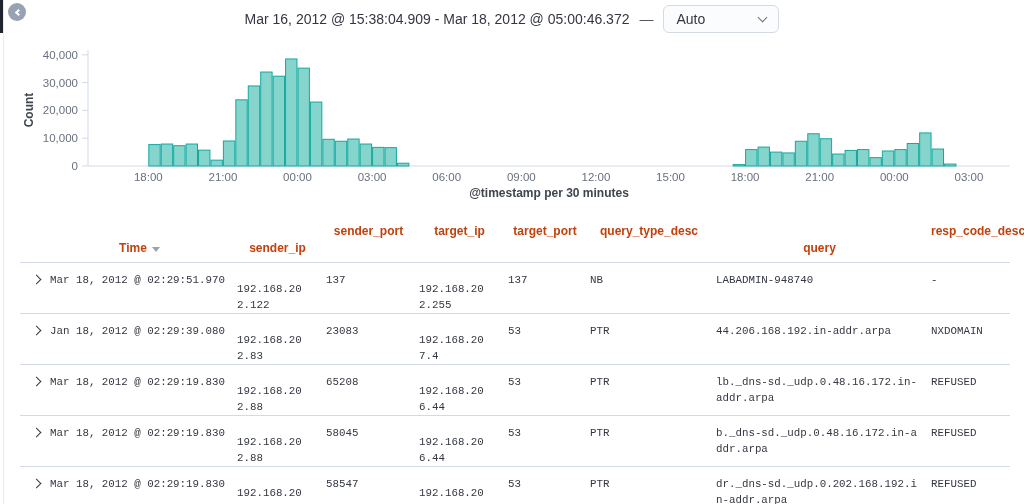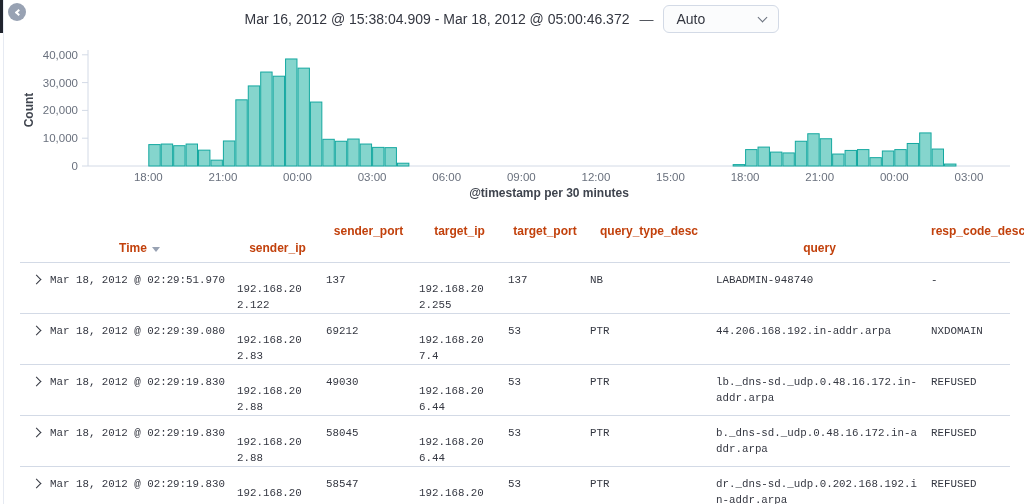--- a/index.html
+++ b/index.html
@@ -202,27 +202,27 @@
             <td>
               <div class="wrap-q">LABADMIN-948740</div>
             </td>
             <td>
               <div>-</div>
             </td>
           </tr>
           <tr>
             <td><span class="row-chev"></span></td>
             <td>
-              <div class="nowrap">Mar 18, 2012 @ 02:29:39.080</div>
+              <div class="nowrap">Jan 18, 2012 @ 02:29:39.080</div>
             </td>
             <td>
               <div class="wrap-ip">192.168.202.83</div>
             </td>
             <td>
-              <div>69212</div>
+              <div>23083</div>
             </td>
             <td>
               <div class="wrap-ip">192.168.207.4</div>
             </td>
             <td>
               <div>53</div>
             </td>
             <td>
               <div>PTR</div>
             </td>
@@ -235,21 +235,21 @@
           </tr>
           <tr>
             <td><span class="row-chev"></span></td>
             <td>
               <div class="nowrap">Mar 18, 2012 @ 02:29:19.830</div>
             </td>
             <td>
               <div class="wrap-ip">192.168.202.88</div>
             </td>
             <td>
-              <div>49030</div>
+              <div>65208</div>
             </td>
             <td>
               <div class="wrap-ip">192.168.206.44</div>
             </td>
             <td>
               <div>53</div>
             </td>
             <td>
               <div>PTR</div>
             </td>

